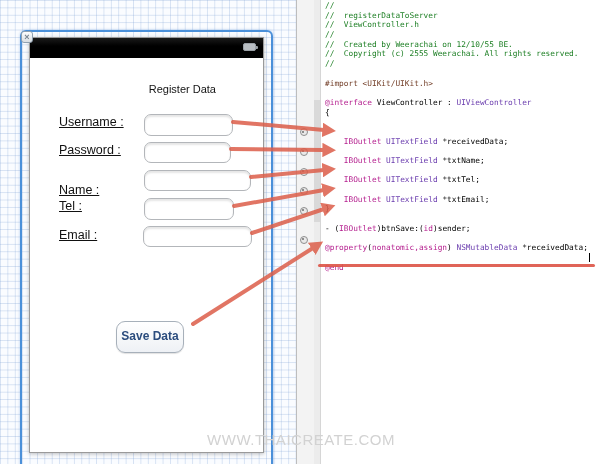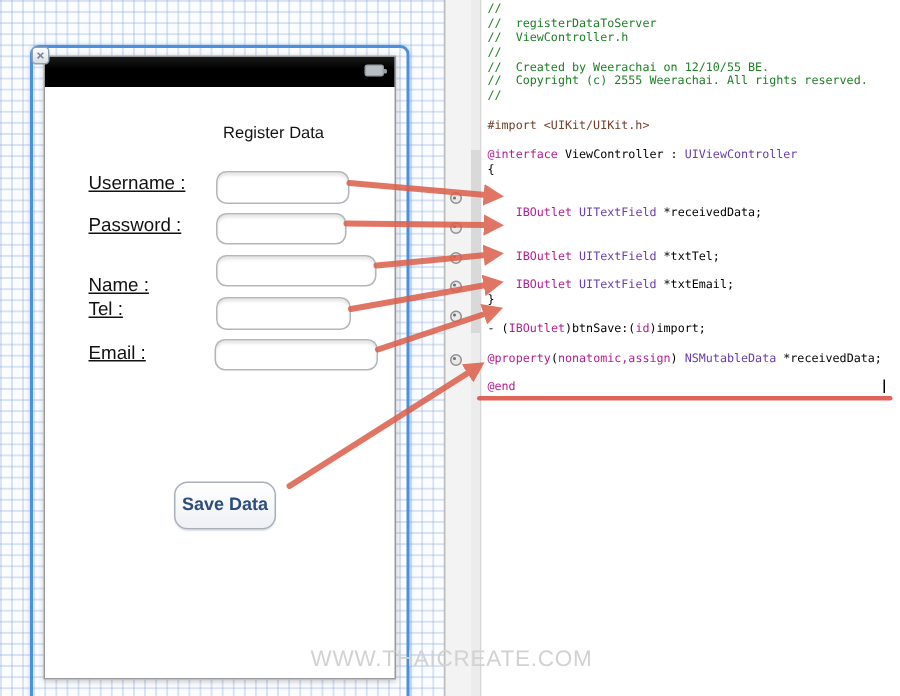--- a/index.html
+++ b/index.html
@@ -173,27 +173,28 @@
       <div class="code-line"><span class="tok-comment">//</span></div>
       <div class="code-line"></div>
       <div class="code-line"><span class="tok-pre">#import &lt;UIKit/UIKit.h&gt;</span></div>
       <div class="code-line"></div>
       <div class="code-line"><span class="tok-kw">@interface</span><span class="tok-plain"> ViewController : </span><span class="tok-type">UIViewController</span></div>
       <div class="code-line"><span class="tok-plain">{</span></div>
       <div class="code-line"></div>
       <div class="code-line"></div>
       <div class="code-line"><span class="tok-plain">    </span><span class="tok-kw">IBOutlet</span><span class="tok-plain"> </span><span class="tok-type">UITextField</span><span class="tok-plain"> *receivedData;</span></div>
       <div class="code-line"></div>
+      <div class="code-line"><span class="tok-plain">    </span><span class="tok-kw">IBOutlet</span><span class="tok-plain"> </span><span class="tok-type">UITextField</span><span class="tok-plain"> *txtName;</span></div>
       <div class="code-line"></div>
       <div class="code-line"><span class="tok-plain">    </span><span class="tok-kw">IBOutlet</span><span class="tok-plain"> </span><span class="tok-type">UITextField</span><span class="tok-plain"> *txtTel;</span></div>
       <div class="code-line"></div>
       <div class="code-line"><span class="tok-plain">    </span><span class="tok-kw">IBOutlet</span><span class="tok-plain"> </span><span class="tok-type">UITextField</span><span class="tok-plain"> *txtEmail;</span></div>
       <div class="code-line"><span class="tok-plain">}</span></div>
       <div class="code-line"></div>
-      <div class="code-line"><span class="tok-plain">- (</span><span class="tok-kw">IBOutlet</span><span class="tok-plain">)btnSave:(</span><span class="tok-kw">id</span><span class="tok-plain">)import;</span></div>
+      <div class="code-line"><span class="tok-plain">- (</span><span class="tok-kw">IBOutlet</span><span class="tok-plain">)btnSave:(</span><span class="tok-kw">id</span><span class="tok-plain">)sender;</span></div>
       <div class="code-line"></div>
       <div class="code-line"><span class="tok-kw">@property</span><span class="tok-plain">(</span><span class="tok-kw">nonatomic,assign</span><span class="tok-plain">) </span><span class="tok-type">NSMutableData</span><span class="tok-plain"> *receivedData;</span></div>
       <div class="code-line"></div>
       <div class="code-line"><span class="tok-kw">@end</span></div>
     </div>
 </div>
 <div class="property-underline"></div>
 <div class="text-caret"></div>
 
 <div class="watermark">WWW.THAICREATE.COM</div>

